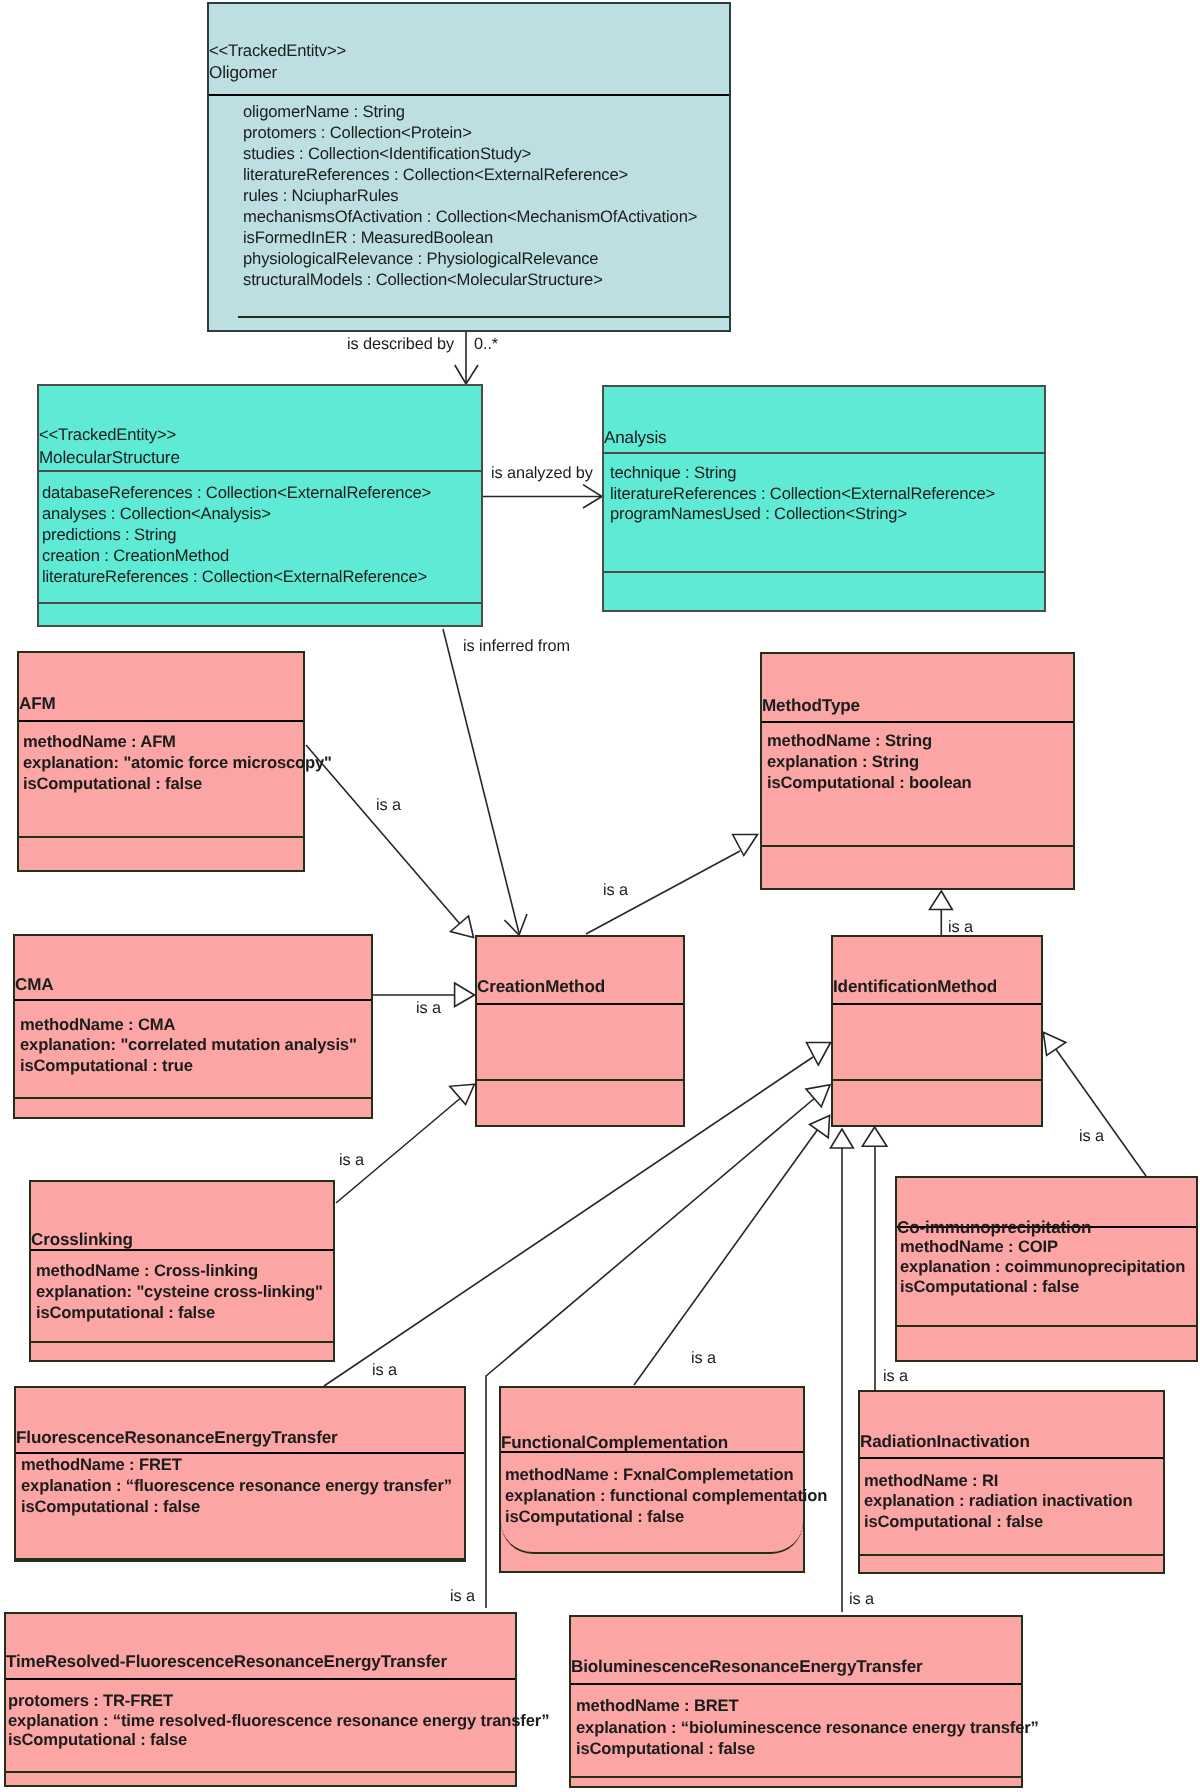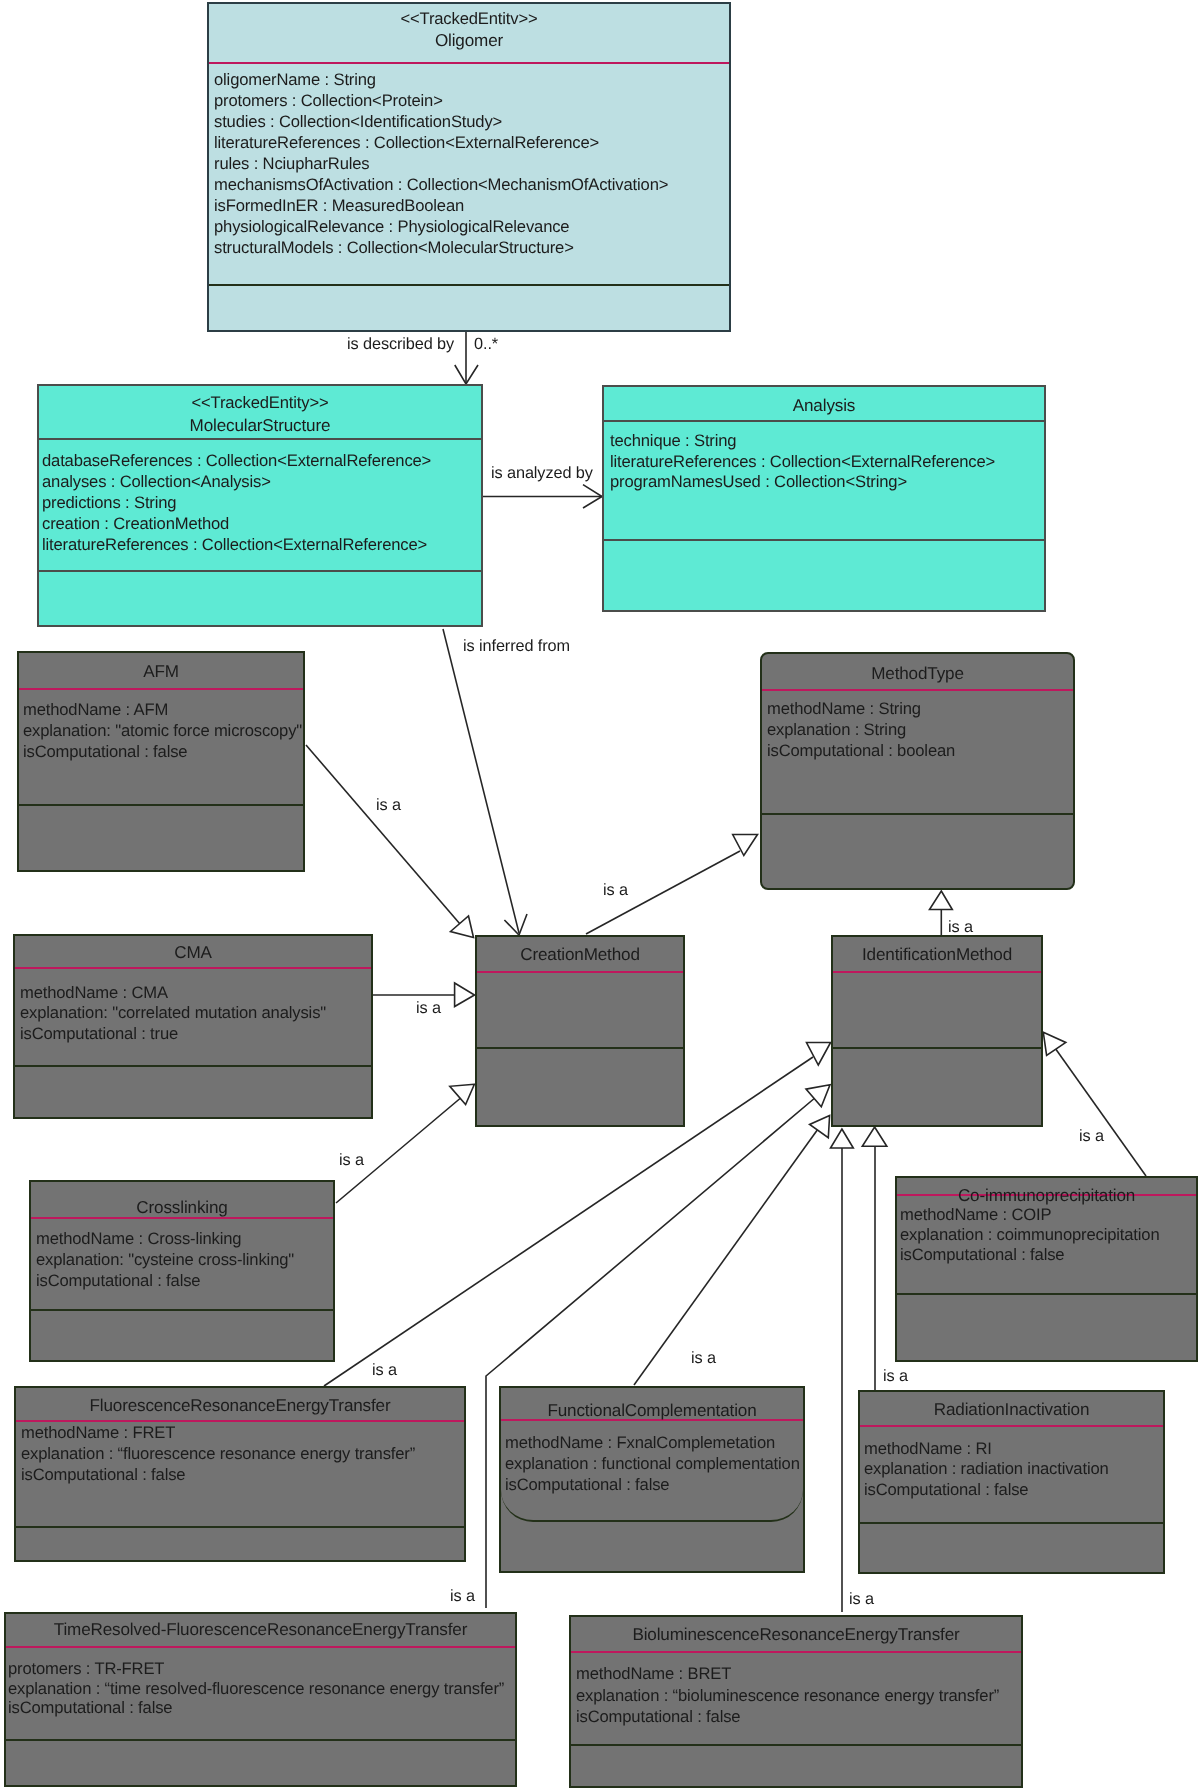--- a/index.html
+++ b/index.html
@@ -7,23 +7,23 @@
        font-family:"Liberation Sans",sans-serif;color:#1c1c1c;
        -webkit-font-smoothing:antialiased;
        text-rendering:geometricPrecision;}
   *{-webkit-font-smoothing:antialiased;}
   #canvas{position:absolute;left:0;top:0;width:1200px;height:1792px;
           transform:translateZ(0);}
   svg#wires{position:absolute;left:0;top:0;width:1200px;height:1792px;pointer-events:none;}
   .uml{position:absolute;box-sizing:border-box;border:2px solid #233019;}
   .uml.entity{background:#bddfe2;border-color:#2c3e45;}
   .uml.plain{background:#5eead4;border-color:#4b4d4b;}
-  .uml.method{background:#737373;border-color:#233019;}
-  .uml .hdr{box-sizing:border-box;text-align:center;
-            border-bottom:2px solid #be185d;}
+  .uml.method{background:#fca5a5;border-color:#233019;font-weight:bold;}
+  .uml .hdr{box-sizing:border-box;
+            border-bottom:2px solid #000000;margin-top:32px;}
   .uml.plain .hdr{border-bottom-color:#4b4d4b;}
   .uml .mid{box-sizing:border-box;border-bottom:2px solid #233019;padding:5px 0 0 7px;}
   .uml.plain .mid{border-bottom-color:#4b4d4b;}
   .uml .bot{box-sizing:border-box;}
   .uml .attr{white-space:pre;font-size:16.6px;letter-spacing:-0.15px;}
   .uml .cname{font-size:17.1px;letter-spacing:-0.15px;}
   .uml .stereo{font-size:16.6px;letter-spacing:-0.15px;}
   .elabel{position:absolute;font-size:16.3px;white-space:nowrap;line-height:17px;letter-spacing:-0.1px;}
 </style>
 </head>
@@ -62,21 +62,21 @@
     <polygon points="841.9,1129.0 853.3,1148.0 830.5,1148.0"></polygon>
     <polygon points="874.6,1127.0 886.8,1146.2 862.3,1146.2"></polygon>
     <polygon points="1043.3,1032.3 1065.8,1042.4 1046.6,1055.4"></polygon>
   </g>
 </svg>
 <div class="uml entity" style="left:207px;top:2px;width:524px;height:330px;">
   <div class="hdr" style="height:60px;padding-top:4px;line-height:21.5px;">
     <div class="stereo">&lt;&lt;TrackedEntitv&gt;&gt;</div>
     <div class="cname">Oligomer</div>
   </div>
-  <div class="mid" style="height:222px;padding-left:5px;line-height:21px;">
+  <div class="mid" style="height:222px;padding-left:5px;line-height:21px;margin-left:29px;">
     <div class="attr">oligomerName : String</div>
     <div class="attr">protomers : Collection&lt;Protein&gt;</div>
     <div class="attr">studies : Collection&lt;IdentificationStudy&gt;</div>
     <div class="attr">literatureReferences : Collection&lt;ExternalReference&gt;</div>
     <div class="attr">rules : NciupharRules</div>
     <div class="attr">mechanismsOfActivation : Collection&lt;MechanismOfActivation&gt;</div>
     <div class="attr">isFormedInER : MeasuredBoolean</div>
     <div class="attr">physiologicalRelevance : PhysiologicalRelevance</div>
     <div class="attr">structuralModels : Collection&lt;MolecularStructure&gt;</div>
   </div>
@@ -111,21 +111,21 @@
   <div class="hdr" style="height:37px;padding-top:8px;line-height:21px;">
     <div class="cname">AFM</div>
   </div>
   <div class="mid" style="height:116px;padding-top:9px;padding-left:4px;line-height:21px;">
     <div class="attr">methodName : AFM</div>
     <div class="attr">explanation: "atomic force microscopy"</div>
     <div class="attr">isComputational : false</div>
   </div>
   <div class="bot"></div>
 </div>
-<div class="uml method" style="left:760px;top:652px;width:315px;height:238px;border-radius:8px;">
+<div class="uml method" style="left:760px;top:652px;width:315px;height:238px;">
   <div class="hdr" style="height:37px;padding-top:9px;line-height:21px;">
     <div class="cname">MethodType</div>
   </div>
   <div class="mid" style="height:124px;padding-top:7px;padding-left:5px;line-height:21px;">
     <div class="attr">methodName : String</div>
     <div class="attr">explanation : String</div>
     <div class="attr">isComputational : boolean</div>
   </div>
   <div class="bot"></div>
 </div>

